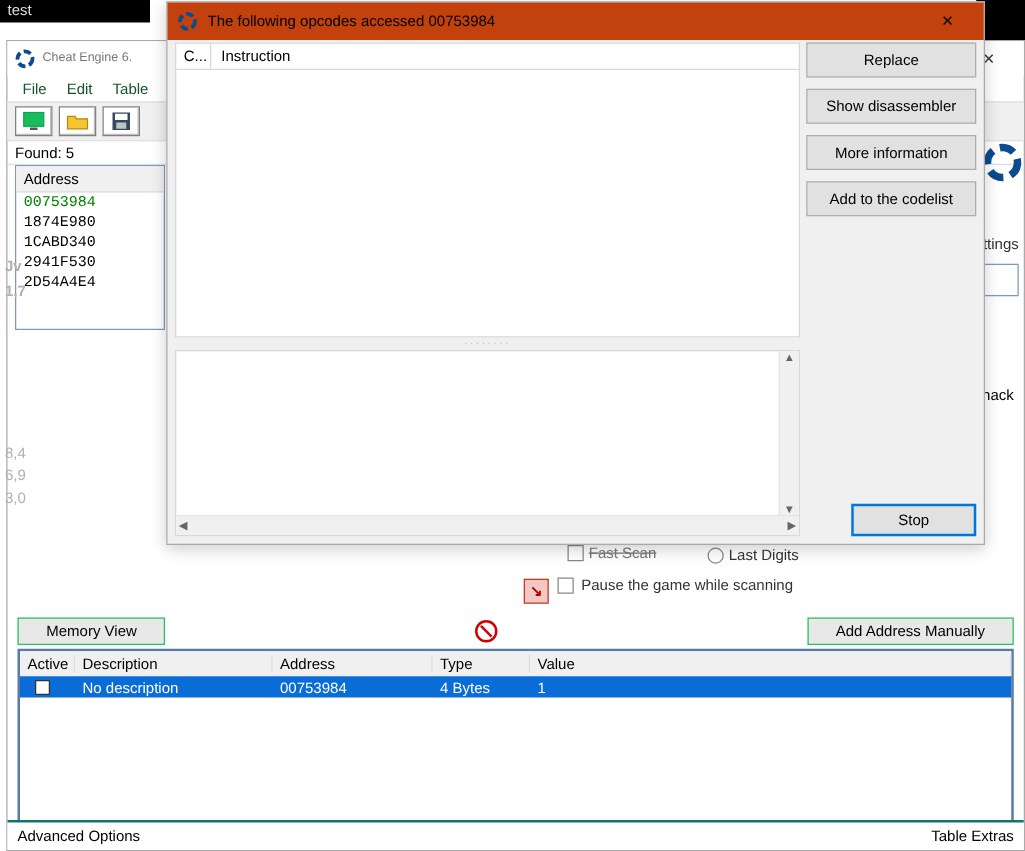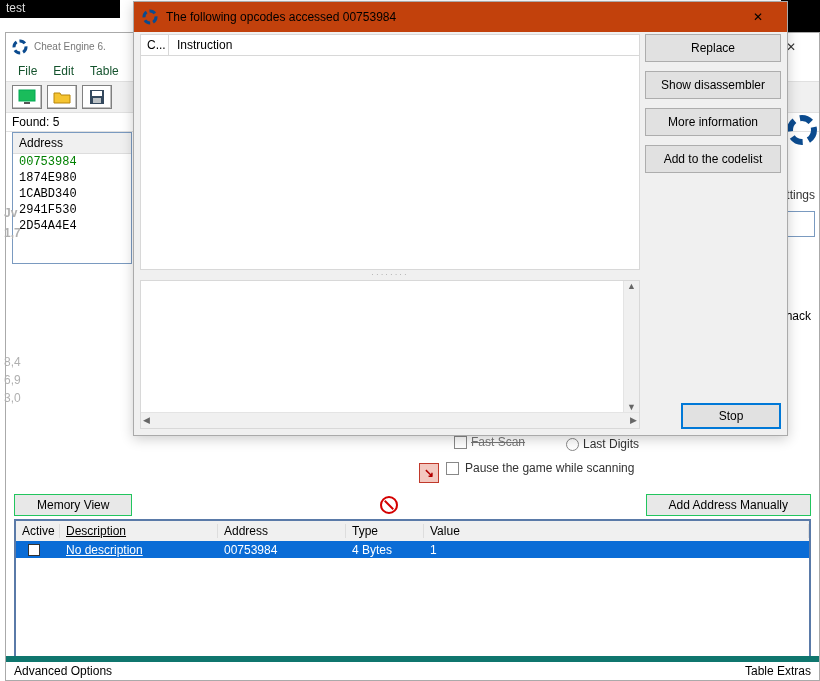--- a/index.html
+++ b/index.html
@@ -57,24 +57,24 @@
   .mid-row .no-entry { width:18px; height:18px; border:2px solid #d40000; border-radius:50%; position:relative; margin:0 auto;}
   .mid-row .no-entry::after { content:""; position:absolute; left:1px; right:1px; top:6px; height:2px; background:#d40000; transform:rotate(45deg);}
 
   
   .rec-frame { position:absolute; left:8px; right:8px; top:486px; height:145px; border:2px solid #5a7aa8;}
   .rec-header { display:flex; background:#f0f0f0; height:20px; align-items:center; font-size:12px;}
   .rec-header div { padding:0 6px; border-right:1px solid #ddd;}
   .rec-row { display:flex; background:#0a6cd6; color:#fff; height:17px; align-items:center; font-size:12px;}
   .rec-row div { padding:0 6px;}
   .rec-row .chk { width:12px; height:12px; border:1px solid #333; background:#fff; margin:0 6px;}
-  .col-active { width:44px;} .col-desc{ width:158px;text-decoration:underline;} .col-addr{ width:128px;} .col-type{ width:78px;} .col-val{ flex:1;}
-
-  
-  .footer { position:absolute; left:0; right:0; bottom:0; height:24px; border-top:6px solid #0f766e; background:#fff; display:flex; align-items:center; padding:0 8px;}
+  .col-active { width:44px;} .col-desc{ width:158px;} .col-addr{ width:128px;} .col-type{ width:78px;} .col-val{ flex:1;}
+
+  
+  .footer { position:absolute; left:0; right:0; bottom:0; height:24px; border-top:2px solid #0f766e; background:#fff; display:flex; align-items:center; padding:0 8px;}
   .footer .right { margin-left:auto;}
 
   
   .dlg {
     position:absolute; left:133px; top:1px; width:655px; height:435px;
     background:#f0f0f0; border:1px solid #aaa; box-shadow:0 3px 12px rgba(0,0,0,0.2); z-index:50;
   }
   .dlg-titlebar { height:30px; display:flex; align-items:center; padding:0 8px; gap:8px; background:#c2410c; }
   .dlg-titlebar .spacer{flex:1;}
   .dlg-titlebar .close { width:42px; height:24px; display:flex; align-items:center; justify-content:center; color:#000;}

